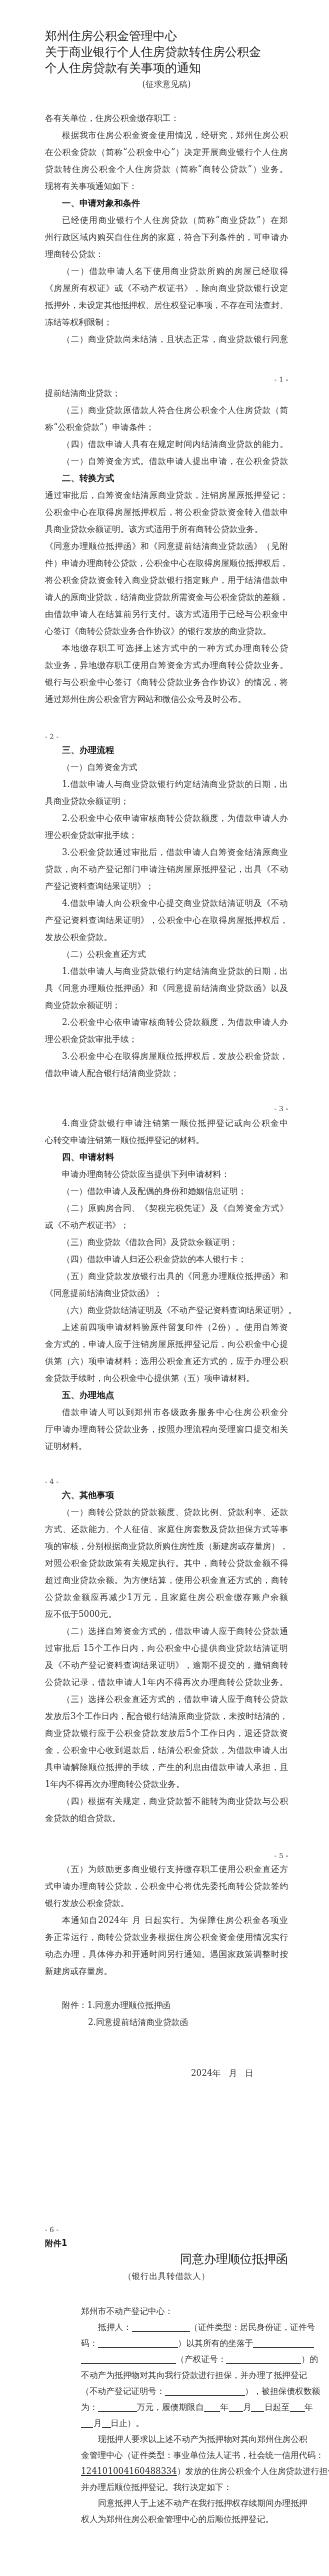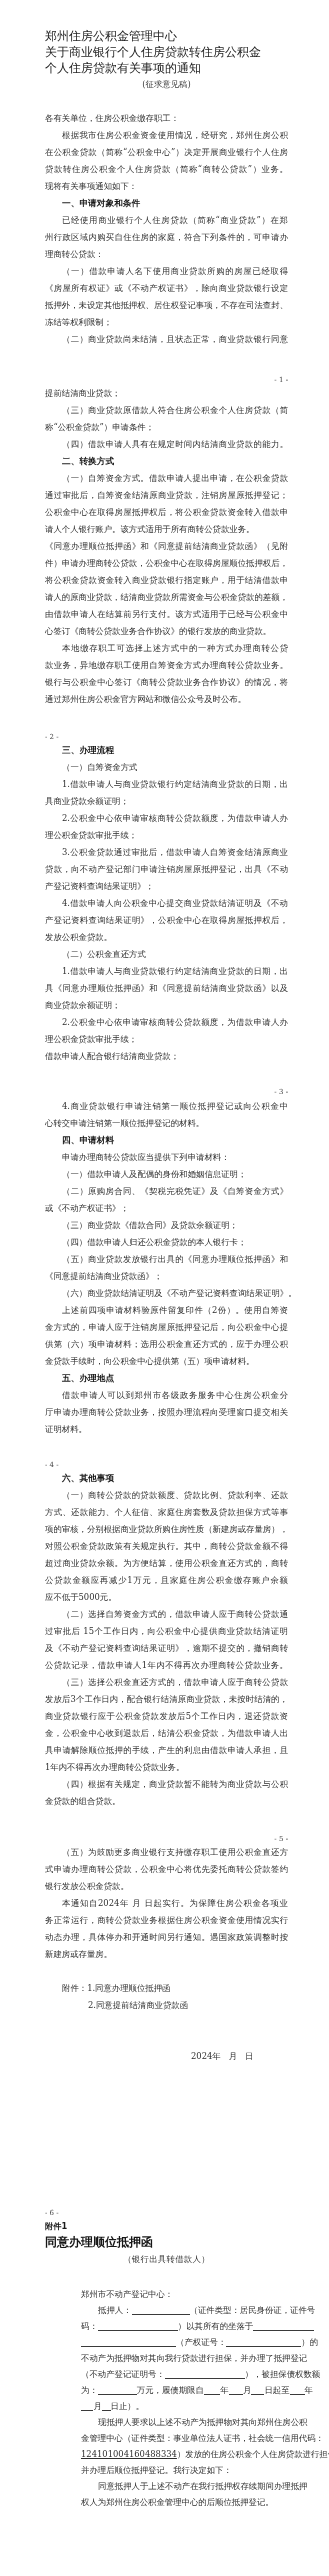--- a/index.html
+++ b/index.html
@@ -19,22 +19,22 @@
   .ind2{padding-left:43px;}
   .h{font-family:"DejaVu Sans","Liberation Sans",sans-serif;font-weight:bold;font-size:8.7px;color:#1a1a1a;
      text-align:right;text-align-last:left;}
   .pn{height:9.3px;line-height:9.3px;font-size:7px;color:#454545;white-space:pre;}
   .pn.r{text-align:right;}
   .pre{white-space:pre;}
   .blank{display:inline-block;border-bottom:0.7px solid #3a3a3a;height:1.15em;vertical-align:-0.32em;}
   .code{text-decoration:underline;text-decoration-thickness:0.7px;text-underline-offset:1px;}
   .att-label{font-family:"DejaVu Sans","Liberation Sans",sans-serif;font-weight:bold;font-size:8.2px;
              color:#1a1a1a;height:16px;line-height:16px;white-space:nowrap;}
-  .att-title{font-family:"DejaVu Serif","Liberation Serif",serif;font-weight:bold;font-size:12px;
-             color:#161616;text-align:left;height:17px;line-height:17px;white-space:nowrap;}
+  .att-title{font-family:"DejaVu Serif","Liberation Serif",serif;font-weight:normal;font-size:12px;
+             color:#161616;text-align:right;height:17px;line-height:17px;white-space:nowrap;}
   .att-sub{text-align:center;font-size:8.4px;height:17px;line-height:17px;color:#333;white-space:nowrap;letter-spacing:0.3px;}
 </style>
 </head>
 <body>
 
 <div id="doc">
 <div class="col">
 
   <div class="title">
     <div class="tl">郑州住房公积金管理中心</div>
@@ -61,25 +61,25 @@
     <div class="ln ind">（二）商业贷款尚未结清，且状态正常，商业贷款银行同意</div>
   </section>
   <div class="sp" style="height:28px"></div>
   <div class="pn r">- 1 -</div>
 
   <section>
     <div class="ln end">提前结清商业贷款；</div>
     <div class="ln ind">（三）商业贷款原借款人符合住房公积金个人住房贷款（简</div>
     <div class="ln end">称“公积金贷款”）申请条件；</div>
     <div class="ln ind">（四）借款申请人具有在规定时间内结清商业贷款的能力。</div>
+    <div class="ln ind">（一）自筹资金方式。借款申请人提出申请，在公积金贷款</div>
     <div class="ln ind h">二、转换方式</div>
-    <div class="ln ind">（一）自筹资金方式。借款申请人提出申请，在公积金贷款</div>
     <div class="ln">通过审批后，自筹资金结清原商业贷款，注销房屋原抵押登记；</div>
     <div class="ln">公积金中心在取得房屋抵押权后，将公积金贷款资金转入借款申</div>
-    <div class="ln end">请人个人银行账户。该方式适用于所有商转公贷款业务。</div>
+    <div class="ln end">具商业贷款余额证明。该方式适用于所有商转公贷款业务。</div>
     <div class="ln">《同意办理顺位抵押函》和《同意提前结清商业贷款函》（见附</div>
     <div class="ln">件）申请办理商转公贷款，公积金中心在取得房屋顺位抵押权后，</div>
     <div class="ln">将公积金贷款资金转入商业贷款银行指定账户，用于结清借款申</div>
     <div class="ln">请人的原商业贷款，结清商业贷款所需资金与公积金贷款的差额，</div>
     <div class="ln">由借款申请人在结算前另行支付。该方式适用于已经与公积金中</div>
     <div class="ln end">心签订《商转公贷款业务合作协议》的银行发放的商业贷款。</div>
     <div class="ln ind">本地缴存职工可选择上述方式中的一种方式办理商转公贷</div>
     <div class="ln">款业务，异地缴存职工使用自筹资金方式办理商转公贷款业务。</div>
     <div class="ln">银行与公积金中心签订《商转公贷款业务合作协议》的情况，将</div>
     <div class="ln end">通过郑州住房公积金官方网站和微信公众号及时公布。</div>
@@ -99,20 +99,21 @@
     <div class="ln end">产登记资料查询结果证明》；</div>
     <div class="ln ind">4.借款申请人向公积金中心提交商业贷款结清证明及《不动</div>
     <div class="ln">产登记资料查询结果证明》，公积金中心在取得房屋抵押权后，</div>
     <div class="ln end">发放公积金贷款。</div>
     <div class="ln ind end">（二）公积金直还方式</div>
     <div class="ln ind">1.借款申请人与商业贷款银行约定结清商业贷款的日期，出</div>
     <div class="ln">具《同意办理顺位抵押函》和《同意提前结清商业贷款函》以及</div>
     <div class="ln end">商业贷款余额证明；</div>
     <div class="ln ind">2.公积金中心依申请审核商转公贷款额度，为借款申请人办</div>
     <div class="ln end">理公积金贷款审批手续；</div>
+    <div class="ln ind">3.公积金中心在取得房屋顺位抵押权后，发放公积金贷款，</div>
     <div class="ln end">借款申请人配合银行结清商业贷款；</div>
   </section>
   <div class="sp" style="height:23px"></div>
   <div class="pn r">- 3 -</div>
   <div class="sp" style="height:0.7px"></div>
 
   <section>
     <div class="ln ind">4.商业贷款银行申请注销第一顺位抵押登记或向公积金中</div>
     <div class="ln end">心转交申请注销第一顺位抵押登记的材料。</div>
     <div class="ln ind h">四、申请材料</div>

